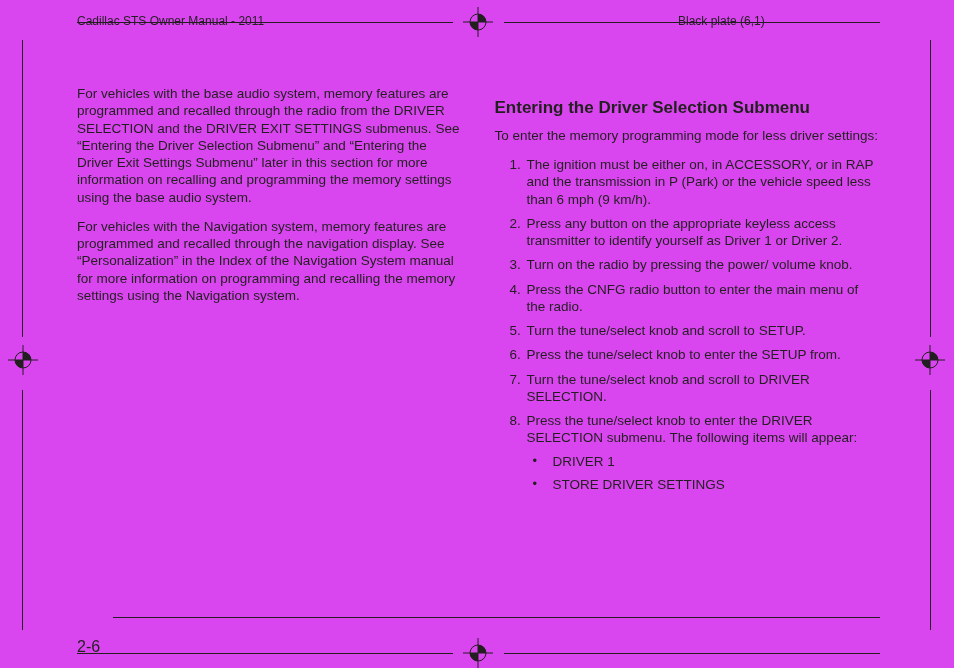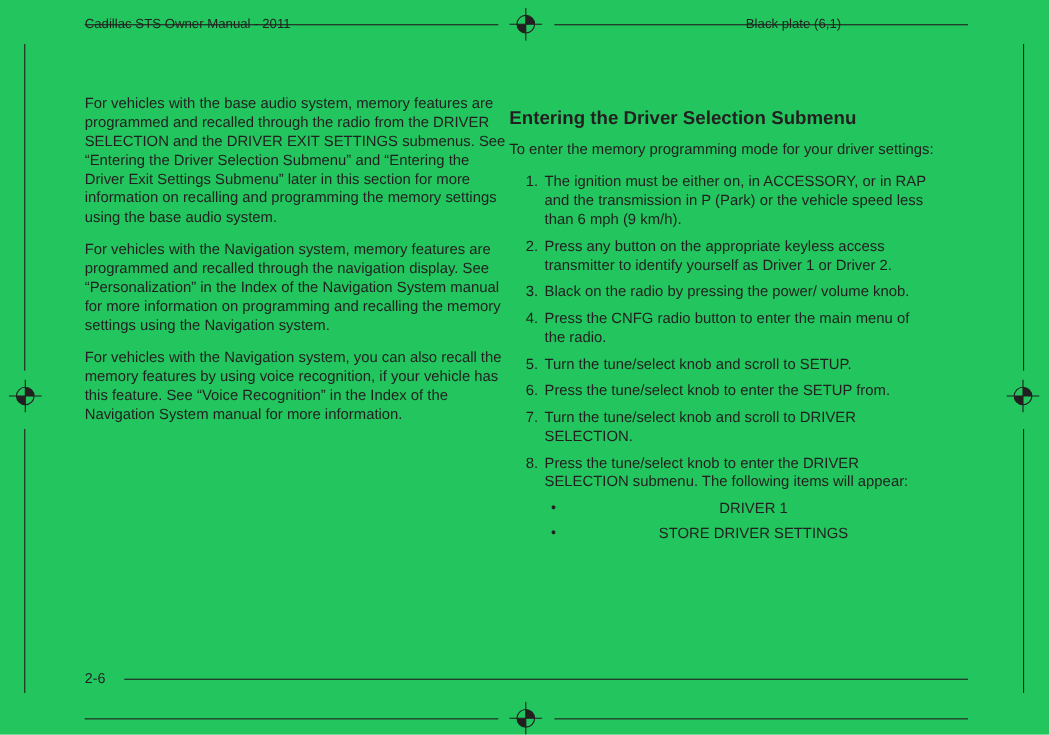--- a/index.html
+++ b/index.html
@@ -6,21 +6,21 @@
     margin: 0;
     padding: 0;
     background: #fff;
     font-family: Arial, Helvetica, sans-serif;
     color: #231f20;
   }
   .page {
     position: relative;
     width: 954px;
     height: 668px;
-    background: #22c55e;
+    background: #d946ef;
     overflow: hidden;
   }
 
   
   .header {
     position: absolute;
     top: 14px;
     left: 0;
     width: 100%;
     font-size: 12px;
@@ -71,20 +71,21 @@
   .cl-l-top { left: 22px;  top: 40px;  height: 297px; }
   .cl-l-bot { left: 22px;  top: 390px; height: 240px; }
 
   
   .body-area {
     position: absolute;
     left: 77px;
     top: 85px;
     width: 803px;
     display: flex;
+    gap: 32px;
     font-size: 13.5px;
     line-height: 1.28;
   }
   .col {
     width: 386px;
   }
   .para {
     margin: 0 0 12px 0;
   }
   h3.section {
@@ -97,41 +98,40 @@
     padding-left: 30px;
   }
   ol.steps > li {
     margin-bottom: 7px;
     padding-left: 2px;
   }
   ul.bullets {
     list-style: none;
     margin: 6px 0 0 0;
     padding-left: 4px;
-    text-align: center;
   }
   ul.bullets li {
     position: relative;
     padding-left: 22px;
     margin-bottom: 6px;
   }
   ul.bullets li::before {
     content: "•";
     position: absolute;
     left: 2px;
     top: 0;
     font-size: 13px;
   }
 
   
   .page-number {
     position: absolute;
     left: 77px;
-    top: 609px;
-    font-size: 13px;
+    top: 638px;
+    font-size: 16px;
   }
   .page-rule {
     position: absolute;
     left: 113px;
     top: 617px;
     width: 767px;
     height: 1px;
     background: #231f20;
   }
 </style>
@@ -188,30 +188,29 @@
   <div class="cropline-h cl-bot-right"></div>
   <div class="cropline-v cl-r-top"></div>
   <div class="cropline-v cl-r-bot"></div>
   <div class="cropline-v cl-l-top"></div>
   <div class="cropline-v cl-l-bot"></div>
 
   <div class="body-area">
     <div class="col">
       <p class="para">For vehicles with the base audio system, memory features are programmed and recalled through the radio from the DRIVER SELECTION and the DRIVER EXIT SETTINGS submenus. See “Entering the Driver Selection Submenu” and “Entering the Driver Exit Settings Submenu” later in this section for more information on recalling and programming the memory settings using the base audio system.</p>
       <p class="para">For vehicles with the Navigation system, memory features are programmed and recalled through the navigation display. See “Personalization” in the Index of the Navigation System manual for more information on programming and recalling the memory settings using the Navigation system.</p>
-      <p class="para">For vehicles with the Navigation system, you can also recall the memory features by using voice recognition, if your vehicle has this feature. See “Voice Recognition” in the Index of the Navigation System manual for more information.</p>
     </div>
 
     <div class="col">
       <h3 class="section">Entering the Driver Selection Submenu</h3>
-      <p class="para">To enter the memory programming mode for your driver settings:</p>
+      <p class="para">To enter the memory programming mode for less driver settings:</p>
       <ol class="steps">
         <li>The ignition must be either on, in ACCESSORY, or in RAP and the transmission in P (Park) or the vehicle speed less than 6&nbsp;mph (9&nbsp;km/h).</li>
         <li>Press any button on the appropriate keyless access transmitter to identify yourself as Driver&nbsp;1 or Driver&nbsp;2.</li>
-        <li>Black on the radio by pressing the power/ volume knob.</li>
+        <li>Turn on the radio by pressing the power/ volume knob.</li>
         <li>Press the CNFG radio button to enter the main menu of the radio.</li>
         <li>Turn the tune/select knob and scroll to SETUP.</li>
         <li>Press the tune/select knob to enter the SETUP from.</li>
         <li>Turn the tune/select knob and scroll to DRIVER SELECTION.</li>
         <li>
           <span>Press the tune/select knob to enter the DRIVER SELECTION submenu. The following items will appear:</span>
           <ul class="bullets">
             <li>DRIVER&nbsp;1</li>
             <li>STORE DRIVER SETTINGS</li>
           </ul>

